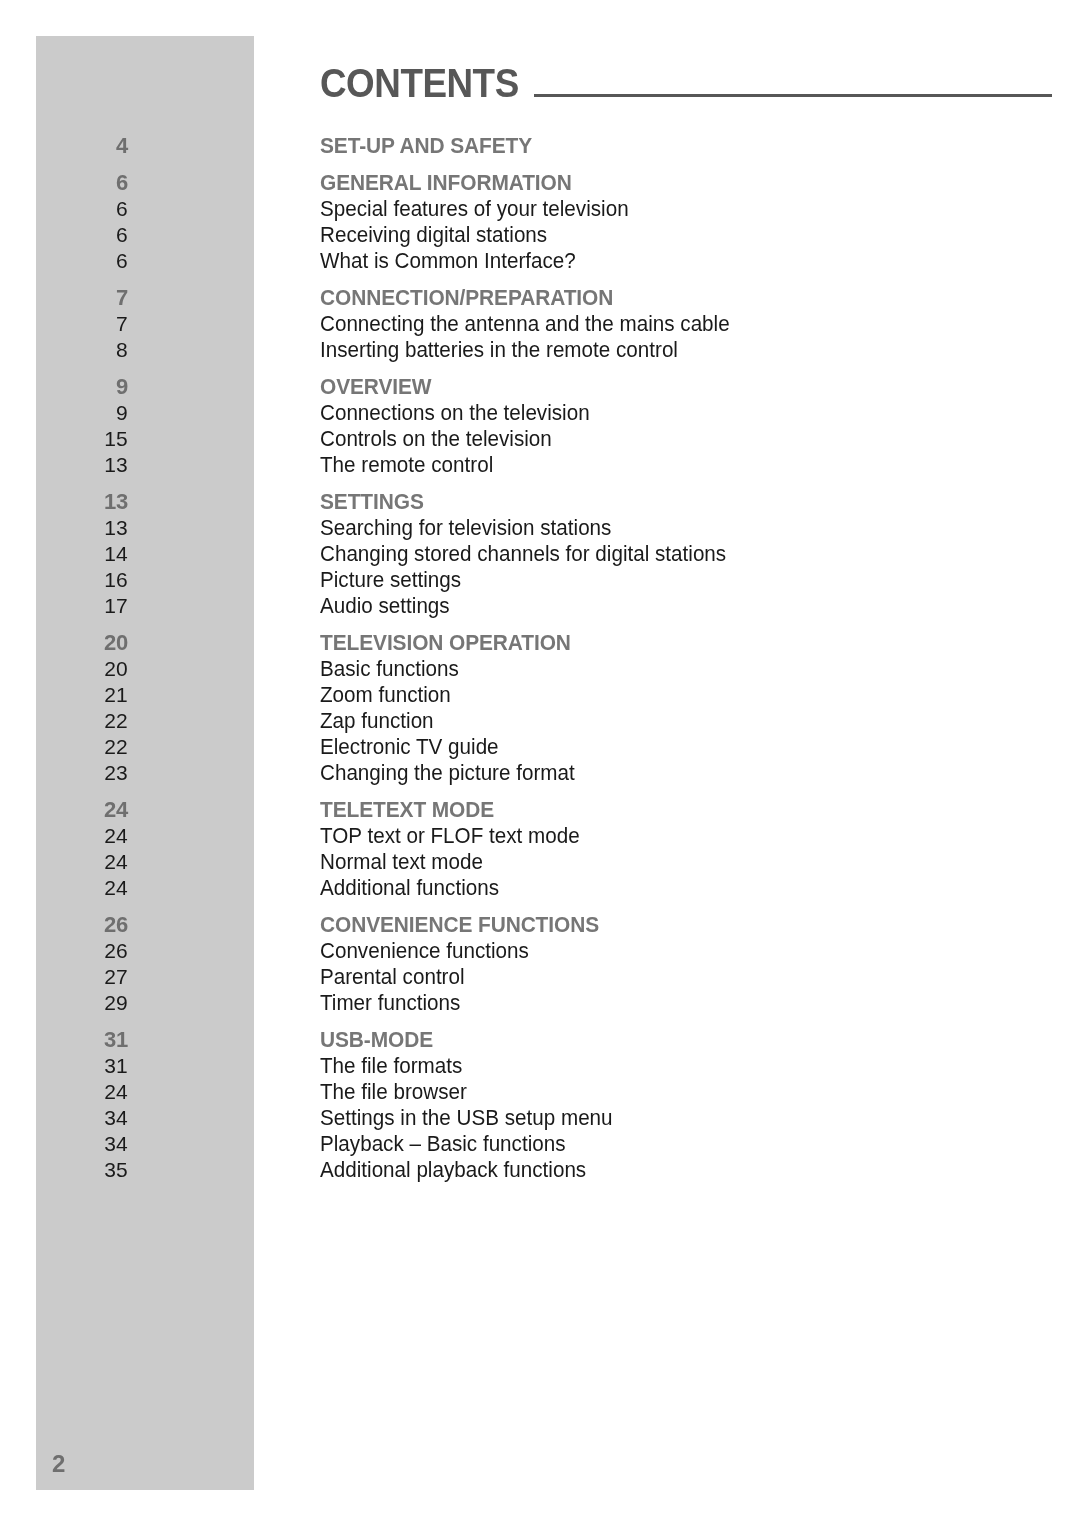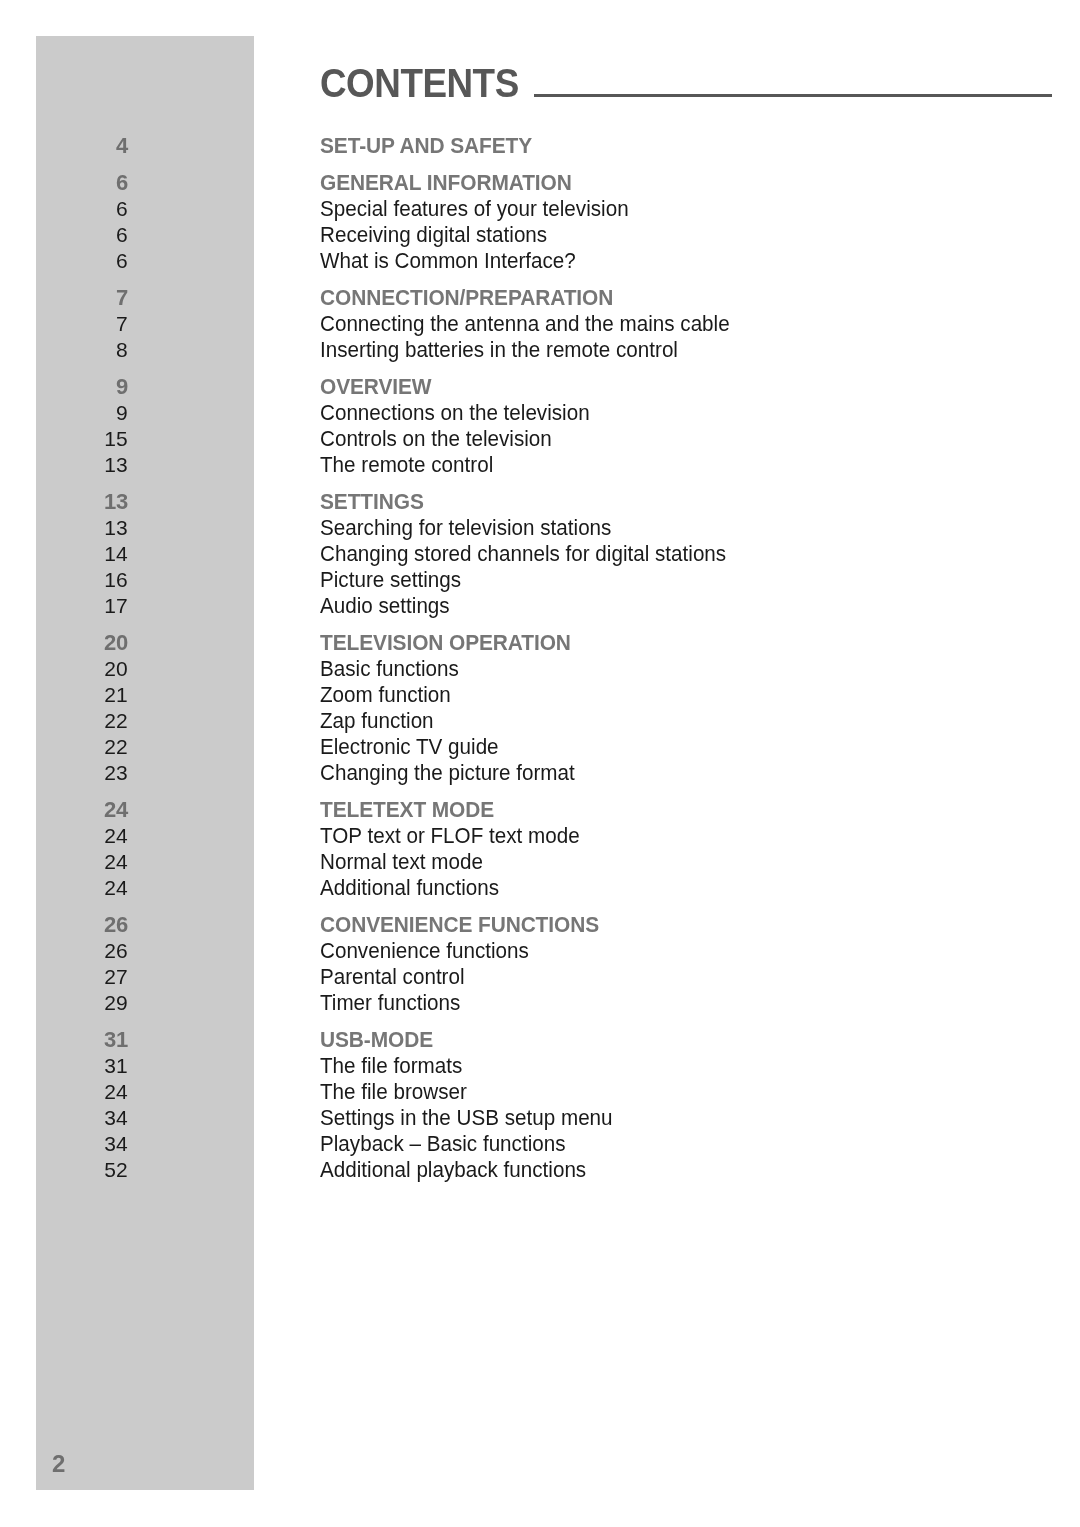--- a/index.html
+++ b/index.html
@@ -284,18 +284,18 @@
       </div>
       <div class="row">
         <div class="num">34</div>
         <div class="label">Settings in the USB setup menu</div>
       </div>
       <div class="row">
         <div class="num">34</div>
         <div class="label">Playback – Basic functions</div>
       </div>
       <div class="row">
-        <div class="num">52</div>
+        <div class="num">35</div>
         <div class="label">Additional playback functions</div>
       </div>
     </div>
 
 </div>
 
 </body></html>

